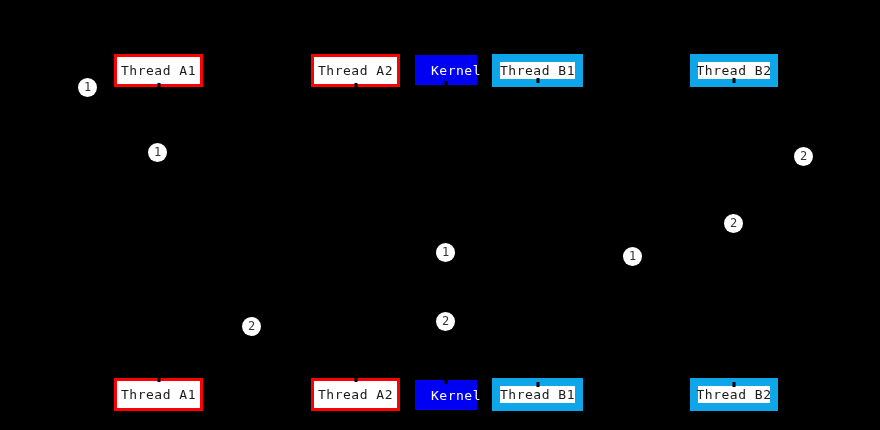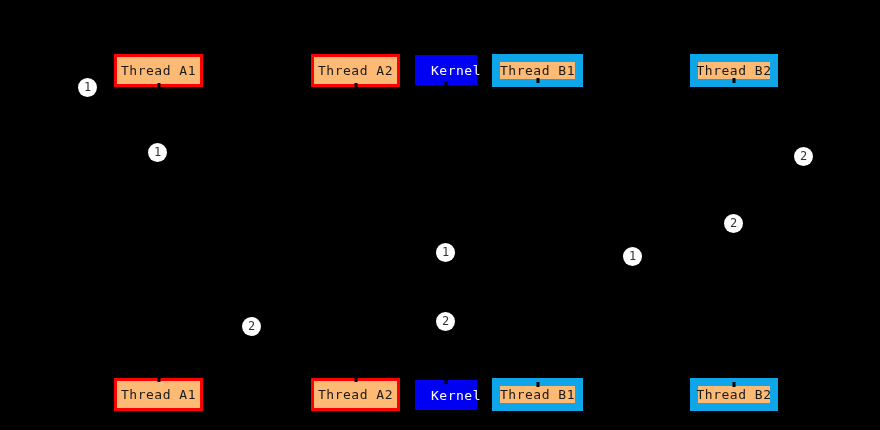--- a/index.html
+++ b/index.html
@@ -13,21 +13,21 @@
     height: 430px;
     background: #000000;
     overflow: hidden;
     font-family: "DejaVu Sans Mono", monospace;
   }
   
   .actor {
     position: absolute;
     box-sizing: border-box;
     height: 33px;
-    background: #fdba74;
+    background: #ffffff;
     display: flex;
     align-items: center;
     justify-content: center;
   }
   .actor .actor-label {
     font-size: 13px;
     letter-spacing: 0.5px;
     color: #1a1a1a;
     white-space: nowrap;
   }

